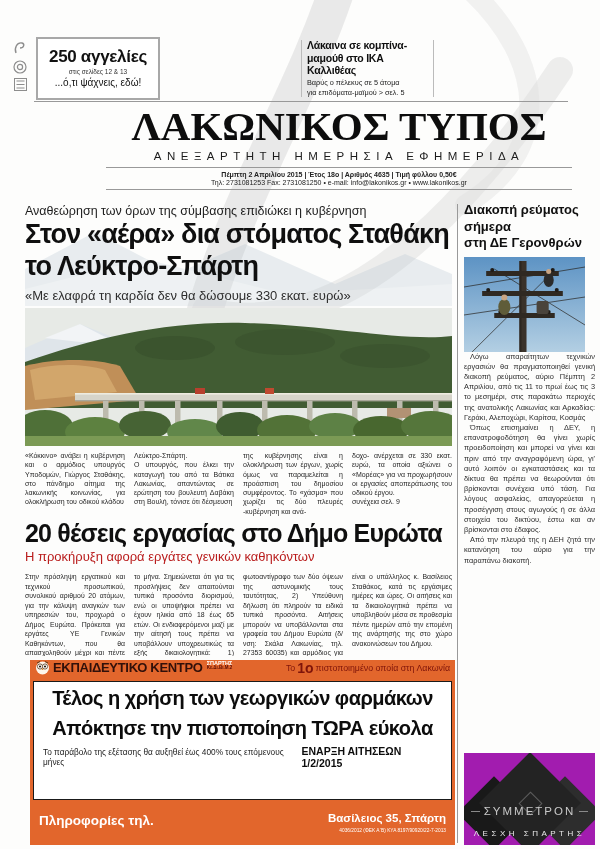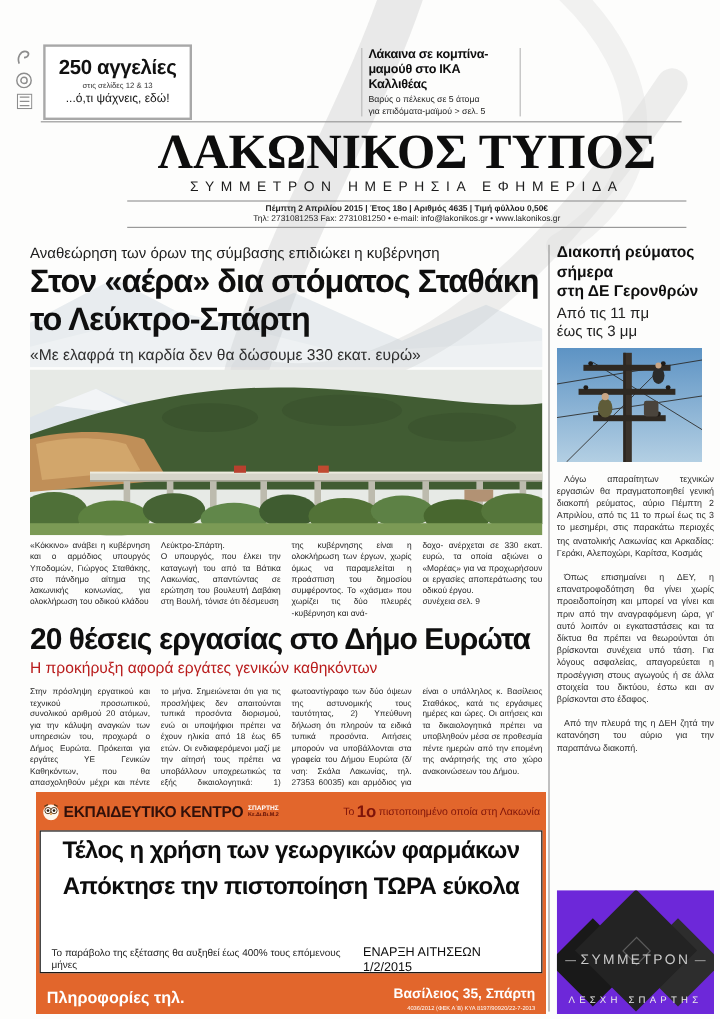--- a/index.html
+++ b/index.html
@@ -49,49 +49,49 @@
   .lead-cols{top:451px;height:68px;}
   .jobs-cols{top:572px;height:84px;}
   .col{flex:1;font-size:7px;line-height:9.3px;text-align:justify;color:#1f1f1f;}
   .jobs-cols .col{font-size:6.9px;line-height:9.5px;}
 
   .headline2{position:absolute;left:25px;top:519px;font-size:25px;font-weight:bold;letter-spacing:-.8px;color:#0f0f0f;}
   .subhead2{position:absolute;left:25px;top:549px;font-size:13px;color:#b91c1c;}
 
   
   .ad{position:absolute;left:30px;top:660px;width:425px;height:185px;background:#e2662c;box-sizing:border-box;padding:0 3px;}
-  .ad-head{height:32px;display:flex;align-items:center;gap:3px;padding:0 2px;}
+  .ad-head{height:21px;display:flex;align-items:flex-start;gap:3px;padding:0 2px;}
   .ad-brand{font-size:13px;font-weight:bold;color:#31100a;letter-spacing:-.3px;}
   .ad-citystack{display:flex;flex-direction:column;line-height:1.1;margin-left:1px;}
   .ad-city{font-size:5.5px;font-weight:bold;color:#fff;}
   .ad-cert{font-size:4.5px;font-weight:bold;color:#5e0f06;}
   .ad-tag{margin-left:auto;color:#7e140a;font-size:8.8px;display:flex;align-items:center;gap:2px;}
   .ad-tag-num{font-size:14px;font-weight:bold;}
   .ad-body{background:#fff;border:1.5px solid #1a1a1a;height:119px;box-sizing:border-box;padding:3px 9px;display:flex;flex-direction:column;}
   .ad-line1,.ad-line2{font-size:20px;font-weight:bold;text-align:center;letter-spacing:-.5px;color:#0c0c0c;}
   .ad-line1{margin-top:2px;} .ad-line2{margin-top:7px;}
   .ad-p{font-size:8.3px;line-height:11.5px;color:#222;margin-top:7px;}
   .ad-row{display:flex;align-items:baseline;margin-top:5px;}
   .ad-fee{font-size:8.3px;color:#222;}
-  .ad-start{font-size:10.5px;font-weight:normal;color:#0c0c0c;margin-left:auto;margin-top:32px;}
+  .ad-start{font-size:10.5px;font-weight:bold;color:#0c0c0c;margin-left:auto;}
   .ad-foot{height:41px;display:flex;align-items:center;padding:0 6px;color:#fff;}
   .ad-phone-label{font-size:13.5px;font-weight:bold;}
   .ad-phone{font-size:25px;font-weight:bold;letter-spacing:1px;margin-left:7px;}
   .ad-addr-stack{margin-left:auto;text-align:right;}
   .ad-addr{font-size:11.5px;font-weight:bold;}
   .ad-reg{font-size:4.8px;margin-top:2px;}
 
   
   .vrule-side{position:absolute;left:457px;top:204px;bottom:6px;border-left:1px solid #999;}
   .sidebar{position:absolute;left:464px;top:202px;width:131px;bottom:4px;display:flex;flex-direction:column;overflow:hidden;}
   .sb-title{font-size:13px;font-weight:bold;line-height:16.5px;color:#0f0f0f;}
   .sb-time{font-size:12.5px;line-height:15.5px;color:#222;margin-top:2px;}
   .sb-photo{width:121px;height:95px;margin-top:5px;}
-  .sb-p{font-size:7.4px;line-height:10.2px;text-align:justify;color:#2c2c2c;margin-top:10px;text-indent:6px;}
-  .sym{margin-top:auto;position:relative;height:103px;background:#6d28d9;overflow:hidden;}
+  .sb-p{font-size:7.4px;line-height:10.2px;text-align:justify;color:#2c2c2c;margin-top:0;text-indent:6px;}
+  .sym{margin-top:auto;position:relative;height:92px;background:#a21caf;overflow:hidden;}
   .sym-d1{position:absolute;left:50%;top:14px;width:72px;height:72px;margin-left:-36px;background:#232323;transform:rotate(45deg);}
   .sym-d2{position:absolute;left:4px;top:34px;width:52px;height:52px;background:#191919;transform:rotate(45deg);}
   .sym-d3{position:absolute;right:4px;top:34px;width:52px;height:52px;background:#2d2d2d;transform:rotate(45deg);}
   .sym-d4{position:absolute;left:50%;top:42px;width:15px;height:15px;margin-left:-8px;border:1px solid #5c5c5c;transform:rotate(45deg);}
   .sym-name{position:absolute;left:0;right:0;top:52px;display:flex;align-items:center;justify-content:center;gap:4px;color:#c9c9c9;font-size:11.5px;letter-spacing:2px;}
   .sym-dash{width:9px;border-top:1px solid #8a8a8a;}
   .sym-sub{position:absolute;left:0;right:0;bottom:7px;text-align:center;color:#e9e9e9;font-size:8px;letter-spacing:3.5px;}
 </style>
 </head>
 <body>
@@ -135,21 +135,21 @@
   <div class="teaser t-3">
     <div class="tz-title">Λάκαινα σε κομπίνα-μαμούθ στο ΙΚΑ Καλλιθέας</div>
     <div class="tz-sub">Βαρύς ο πέλεκυς σε 5 άτομα</div>
     <div class="tz-sub">για επιδόματα-μαϊμού &gt; σελ. 5</div>
   </div>
   <div class="vr vr2"></div>
   <div class="rule-top"></div>
 
   <div class="masthead">
     <div class="m-title">ΛΑΚΩΝΙΚΟΣ ΤΥΠΟΣ</div>
-    <div class="m-sub">ΣΥΜΜΕΤΡΟΝ ΗΜΕΡΗΣΙΑ ΕΦΗΜΕΡΙΔΑ</div>
+    <div class="m-sub">ΑΝΕΞΑΡΤΗΤΗ ΗΜΕΡΗΣΙΑ ΕΦΗΜΕΡΙΔΑ</div>
     <div class="m-rule"></div>
     <div class="m-date">Πέμπτη 2 Απριλίου 2015 | Έτος 18ο | Αριθμός 4635 | Τιμή φύλλου 0,50€</div>
     <div class="m-contact">Τηλ: 2731081253 Fax: 2731081250 • e-mail: info@lakonikos.gr • www.lakonikos.gr</div>
     <div class="m-rule2"></div>
   </div>
 
   <div class="kicker1">Αναθεώρηση των όρων της σύμβασης επιδιώκει η κυβέρνηση</div>
   <div class="headline1 preline">Στον «αέρα» δια στόματος Σταθάκη
 το Λεύκτρο-Σπάρτη</div>
   <div class="subhead1">«Με ελαφρά τη καρδία δεν θα δώσουμε 330 εκατ. ευρώ»</div>
@@ -250,22 +250,20 @@
         <div class="ad-reg">4036/2012 (ΦΕΚ Α΄Β)   ΚΥΑ 8197/90920/22-7-2013</div>
       </span>
     </div>
   </div>
 
   <div class="vrule-side"></div>
   <div class="sidebar">
     <div class="sb-title preline">Διακοπή ρεύματος
 σήμερα
 στη ΔΕ Γερονθρών</div>
-    <div class="sb-time preline">Από τις 11 πμ
-έως τις 3 μμ</div>
     <svg class="sb-photo" viewBox="0 0 120 95" preserveAspectRatio="none">
       <defs>
         <linearGradient id="skyg" x1="0" y1="0" x2="0" y2="1">
           <stop offset="0" stop-color="#5d93c4"></stop>
             <stop offset="1" stop-color="#b3cfe3"></stop>
         </linearGradient>
       </defs>
       <rect width="120" height="95" fill="url(#skyg)"></rect>
       <g stroke="#25211c" stroke-width="0.8" opacity="0.85">
         <line x1="0" y1="30" x2="120" y2="10"></line>

